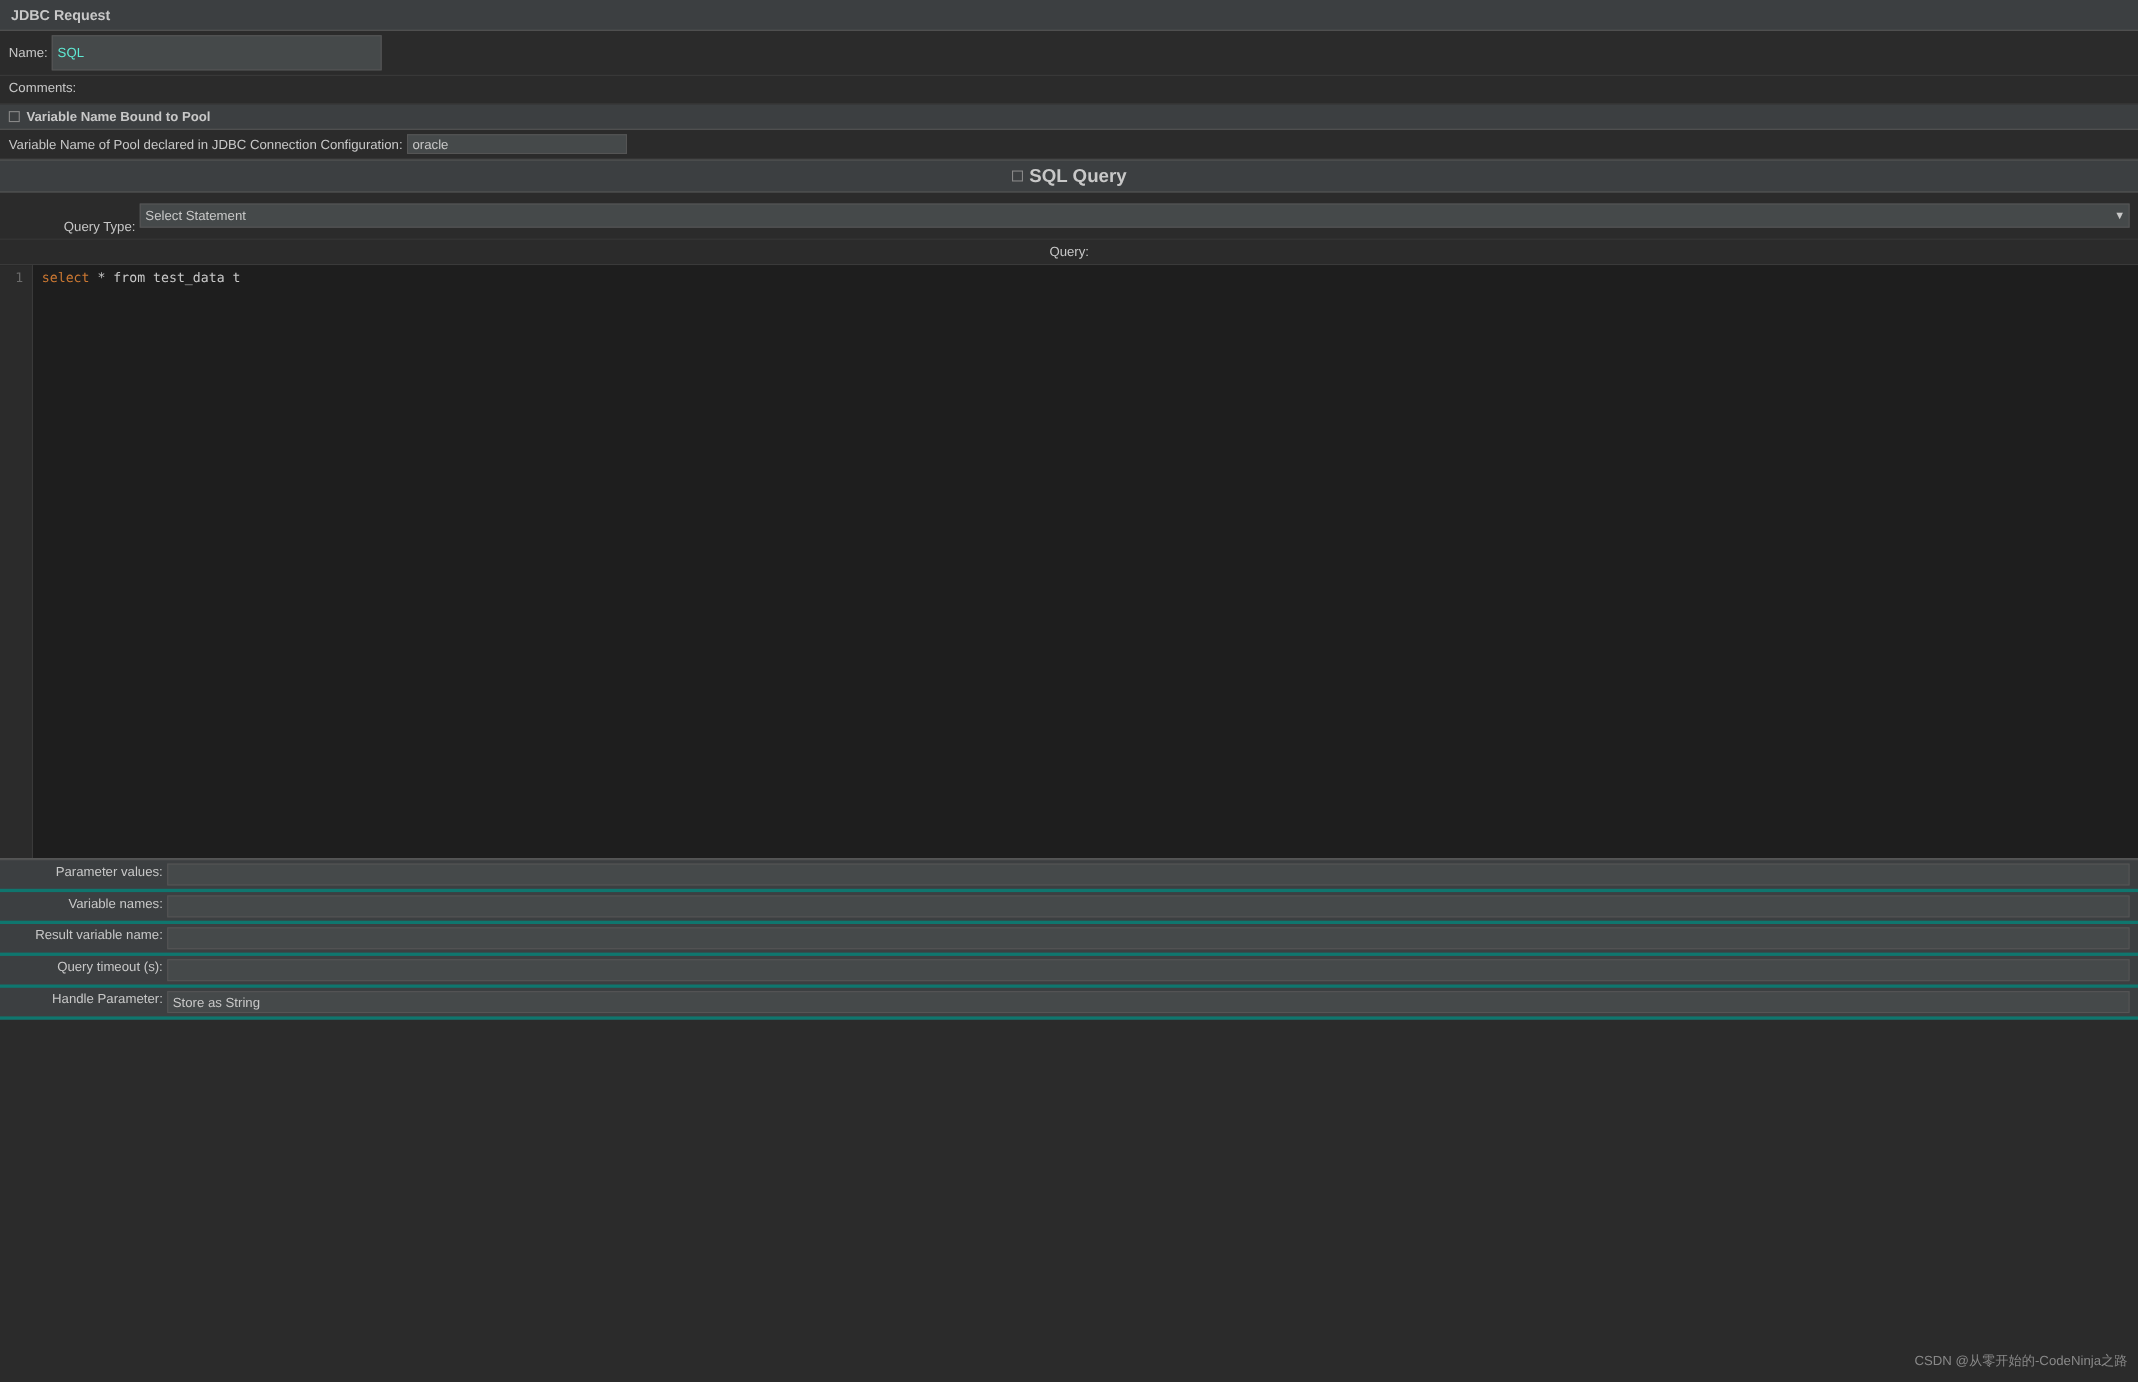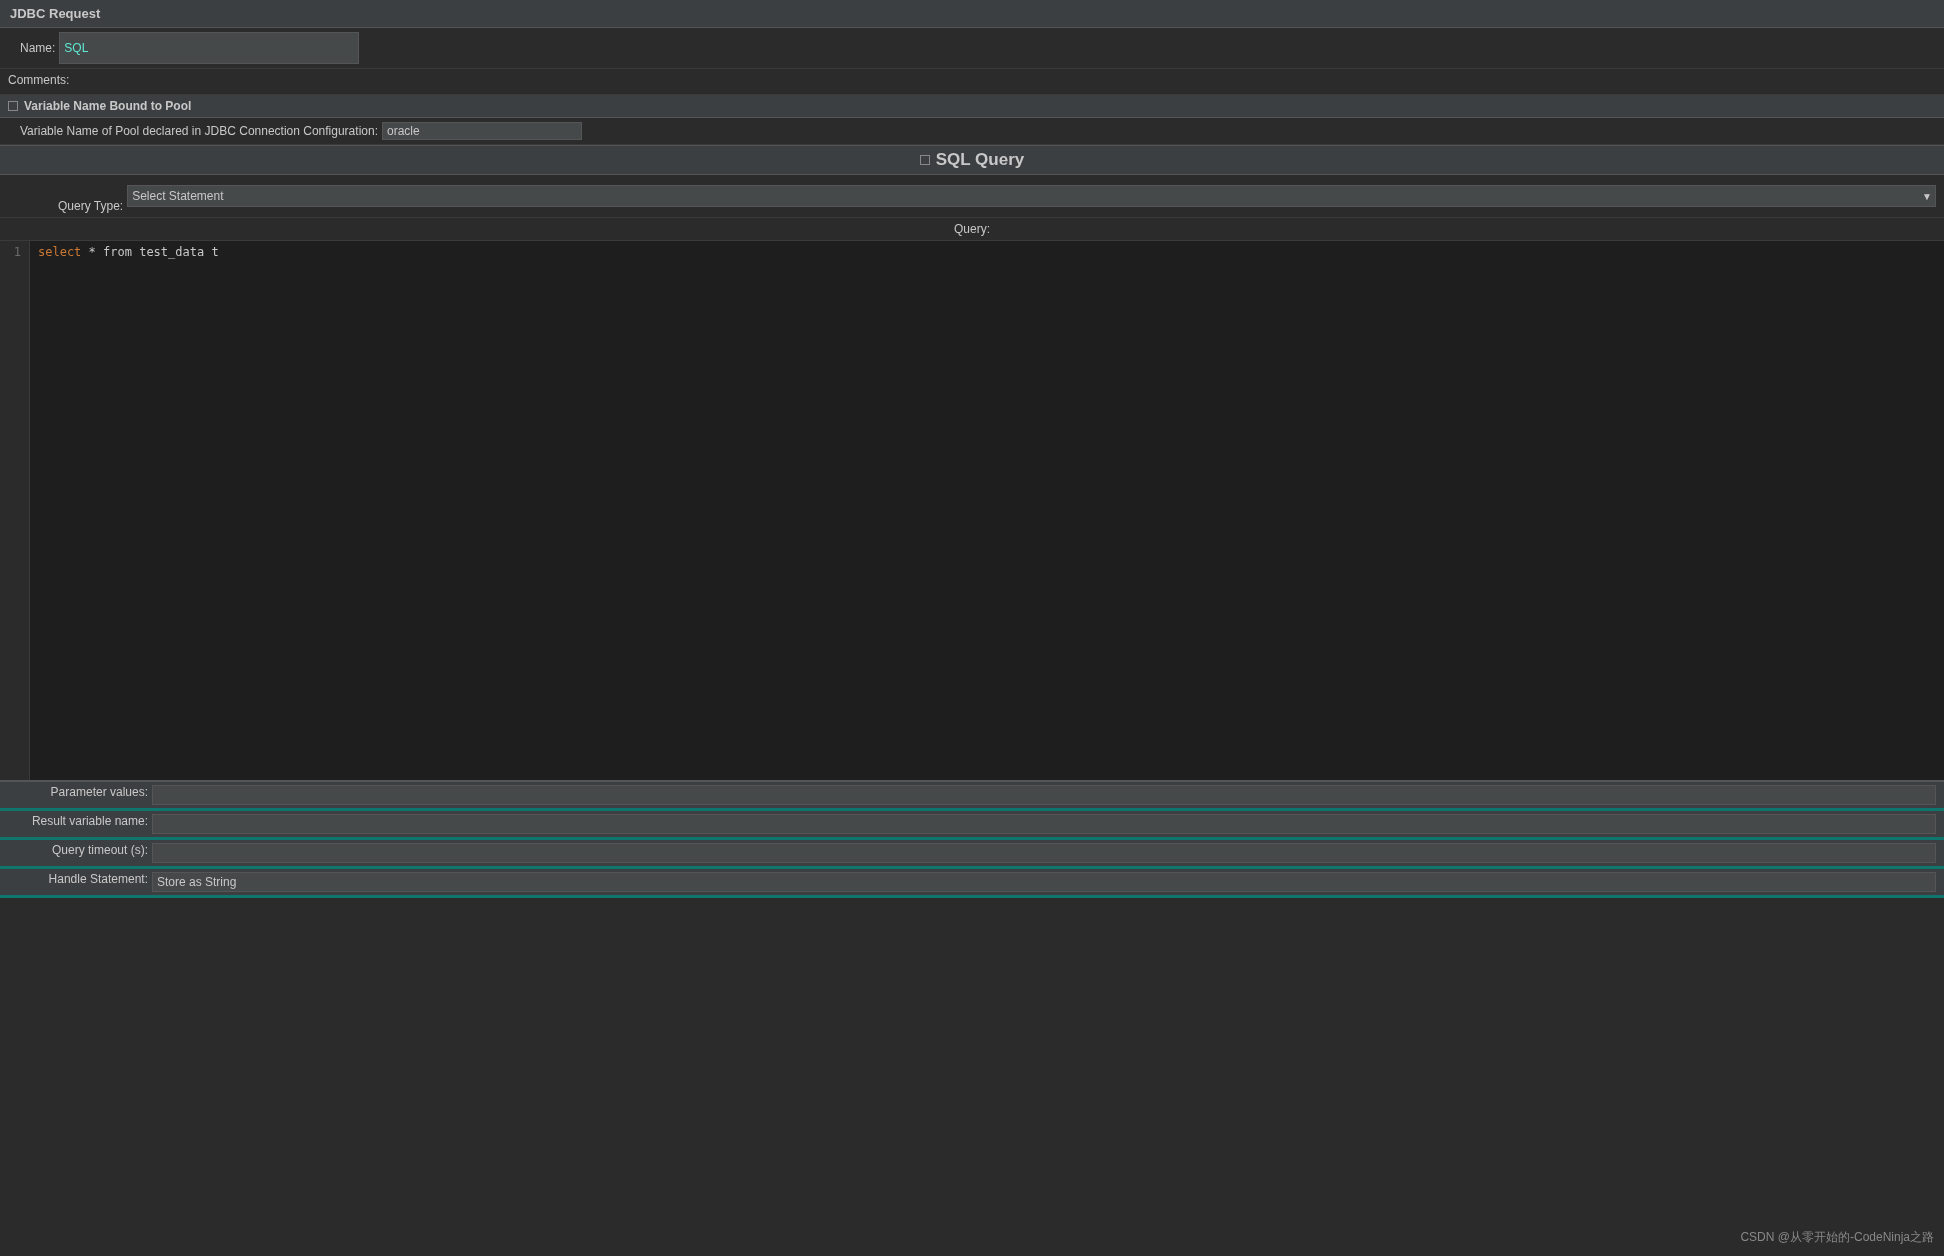--- a/index.html
+++ b/index.html
@@ -17,21 +17,21 @@
       padding: 6px 10px;
       font-size: 13px;
       font-weight: bold;
       color: #c8c8c8;
       border-bottom: 1px solid #555;
     }
 
     .field-row {
       display: flex;
       align-items: center;
-      padding: 4px 20px;
+      padding: 4px 8px;
       border-bottom: 1px solid #3a3a3a;
       min-height: 26px;
     }
 
     .field-label {
       color: #c8c8c8;
       white-space: nowrap;
       margin-right: 4px;
     }
 
@@ -296,28 +296,32 @@
     <span class="sql-keyword">select</span><span class="sql-text"> * from test_data t</span>
   </div>
 </div>
 
 <div class="bottom-fields">
   <div class="bottom-field-row">
     <span class="bottom-field-label">Parameter values:</span>
     <input class="bottom-field-input" type="text" value="" style="">
   </div>
   <div class="bottom-field-row">
+    <span class="bottom-field-label">Variable names:</span>
+    <input class="bottom-field-input" type="text" value="" style="">
+  </div>
+  <div class="bottom-field-row">
     <span class="bottom-field-label">Result variable name:</span>
     <input class="bottom-field-input" type="text" value="" style="">
   </div>
   <div class="bottom-field-row">
     <span class="bottom-field-label">Query timeout (s):</span>
     <input class="bottom-field-input" type="text" value="" style="">
   </div>
   <div class="bottom-field-row">
-    <span class="bottom-field-label">Handle Statement:</span>
+    <span class="bottom-field-label">Handle Parameter:</span>
     <input class="bottom-field-input" type="text" value="Store as String" style="">
   </div>
 </div>
 
 <div class="watermark">
   <span>CSDN @从零开始的-CodeNinja之路</span>
 </div>
 
 </body></html>

